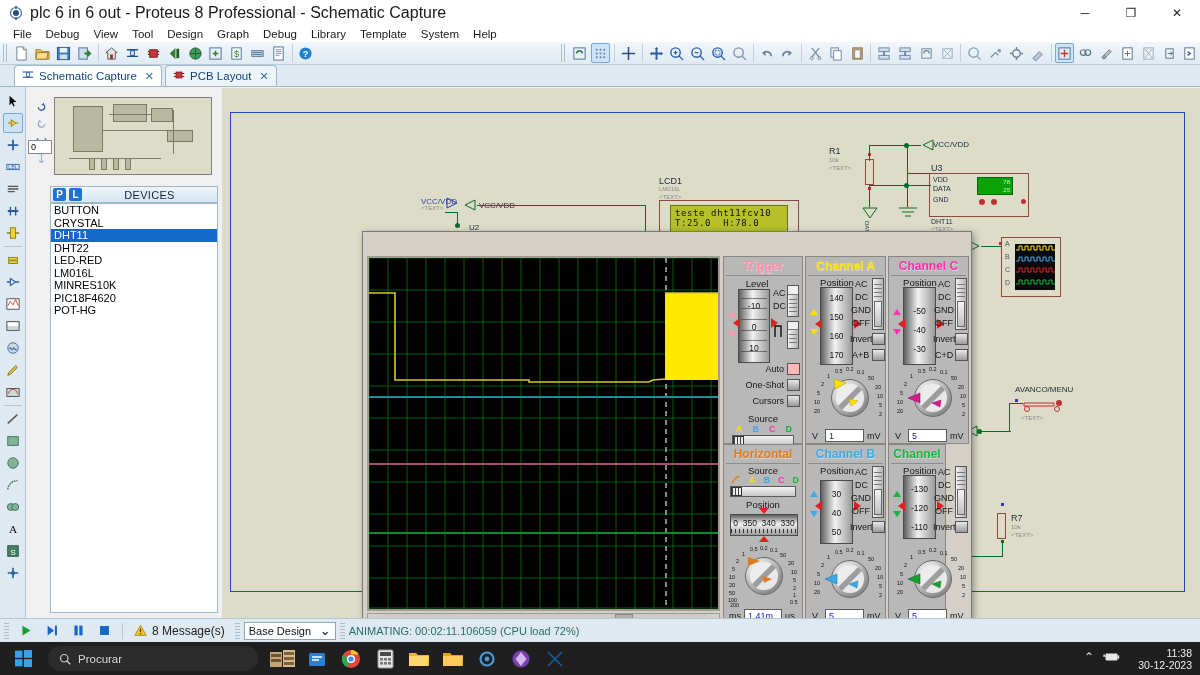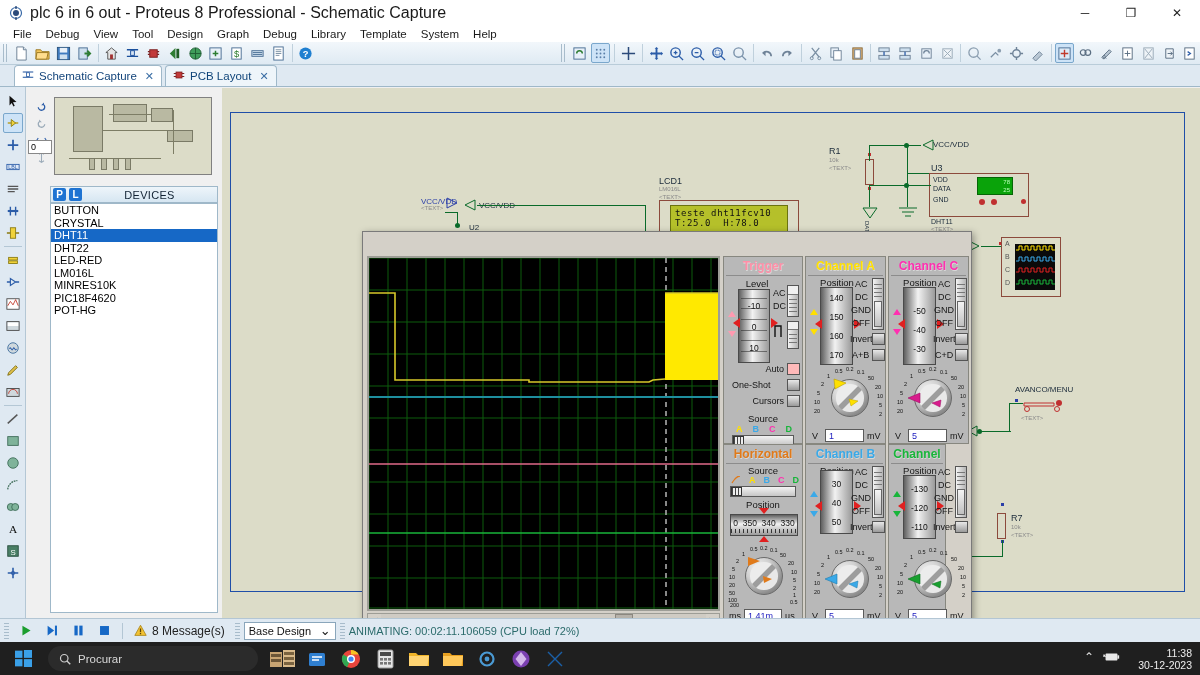--- a/index.html
+++ b/index.html
@@ -996,21 +996,21 @@
           </svg>
           <div class="slidergrp" style="position:absolute;left:61px;top:45px;width:12px;height:28px;">
             <div style="position:absolute;left:0;right:0;top:0;height:8px;background:#f0f0f0;border-bottom:1px solid #777"></div>
             <div class="ln" style="top:12px"></div>
               <div class="ln" style="top:16px"></div>
             <div class="ln" style="top:20px"></div>
           </div>
 
           <div class="ctxt" style="position:absolute;left:18px;top:88px;width:40px;text-align:right">Auto</div>
           <div class="toggle on" style="position:absolute;left:61px;top:87px;"></div>
-          <div class="ctxt" style="position:absolute;left:6px;top:104px;width:52px;text-align:left">One-Shot</div>
+          <div class="ctxt" style="position:absolute;left:6px;top:104px;width:52px;text-align:right">One-Shot</div>
           <div class="toggle" style="position:absolute;left:61px;top:103px;"></div>
           <div class="ctxt" style="position:absolute;left:10px;top:120px;width:48px;text-align:right">Cursors</div>
           <div class="toggle" style="position:absolute;left:61px;top:119px;"></div>
 
           <div class="cap" style="position:absolute;left:0;right:0;top:137px">Source</div>
           <div style="position:absolute;left:10px;top:148px;display:flex;gap:10px;font-size:9px;font-weight:bold;">
             <span style="color:#ffe000">A</span>
             <span style="color:#3aa9e8">B</span>
             <span style="color:#ff2fb0">C</span>
             <span style="color:#18b53a">D</span>
@@ -1150,21 +1150,21 @@
           <div class="ctxt" style="position:absolute;left:4px;top:155px">V</div>
           <div class="valbox" style="position:absolute;left:17px;top:153px;width:39px;height:13px;">1</div>
           <div class="ctxt" style="position:absolute;left:59px;top:155px">mV</div>
         </div>
       </div>
 
       <div class="panel" style="left:82px;top:188px;width:81px;height:184px;">
         <div class="ptitle" style="color:#3aa9e8">Channel B</div>
         <div class="pbody">
           <div class="cap" style="position:absolute;left:6px;top:1px;width:46px;">Position</div>
-          <div class="vmeter" style="position:absolute;left:12px;top:6px;width:33px;height:64px;">
+          <div class="vmeter" style="position:absolute;left:12px;top:16px;width:33px;height:64px;">
             <div class="num" style="top:8px">30</div>
             <div class="num" style="top:27px">40</div>
             <div class="num" style="top:46px">50</div>
           </div>
           <svg style="position:absolute;left:1px;top:26px" width="10" height="28">
             <path d="M5 1 L9 7 L1 7 Z" fill="#3aa9e8"></path>
               <path d="M5 27 L9 21 L1 21 Z" fill="#3aa9e8"></path>
           </svg>
           <svg style="position:absolute;left:7px;top:37px" width="8" height="10">
               <path d="M0 5 L7 0 L7 10 Z" fill="#e02020"></path>

